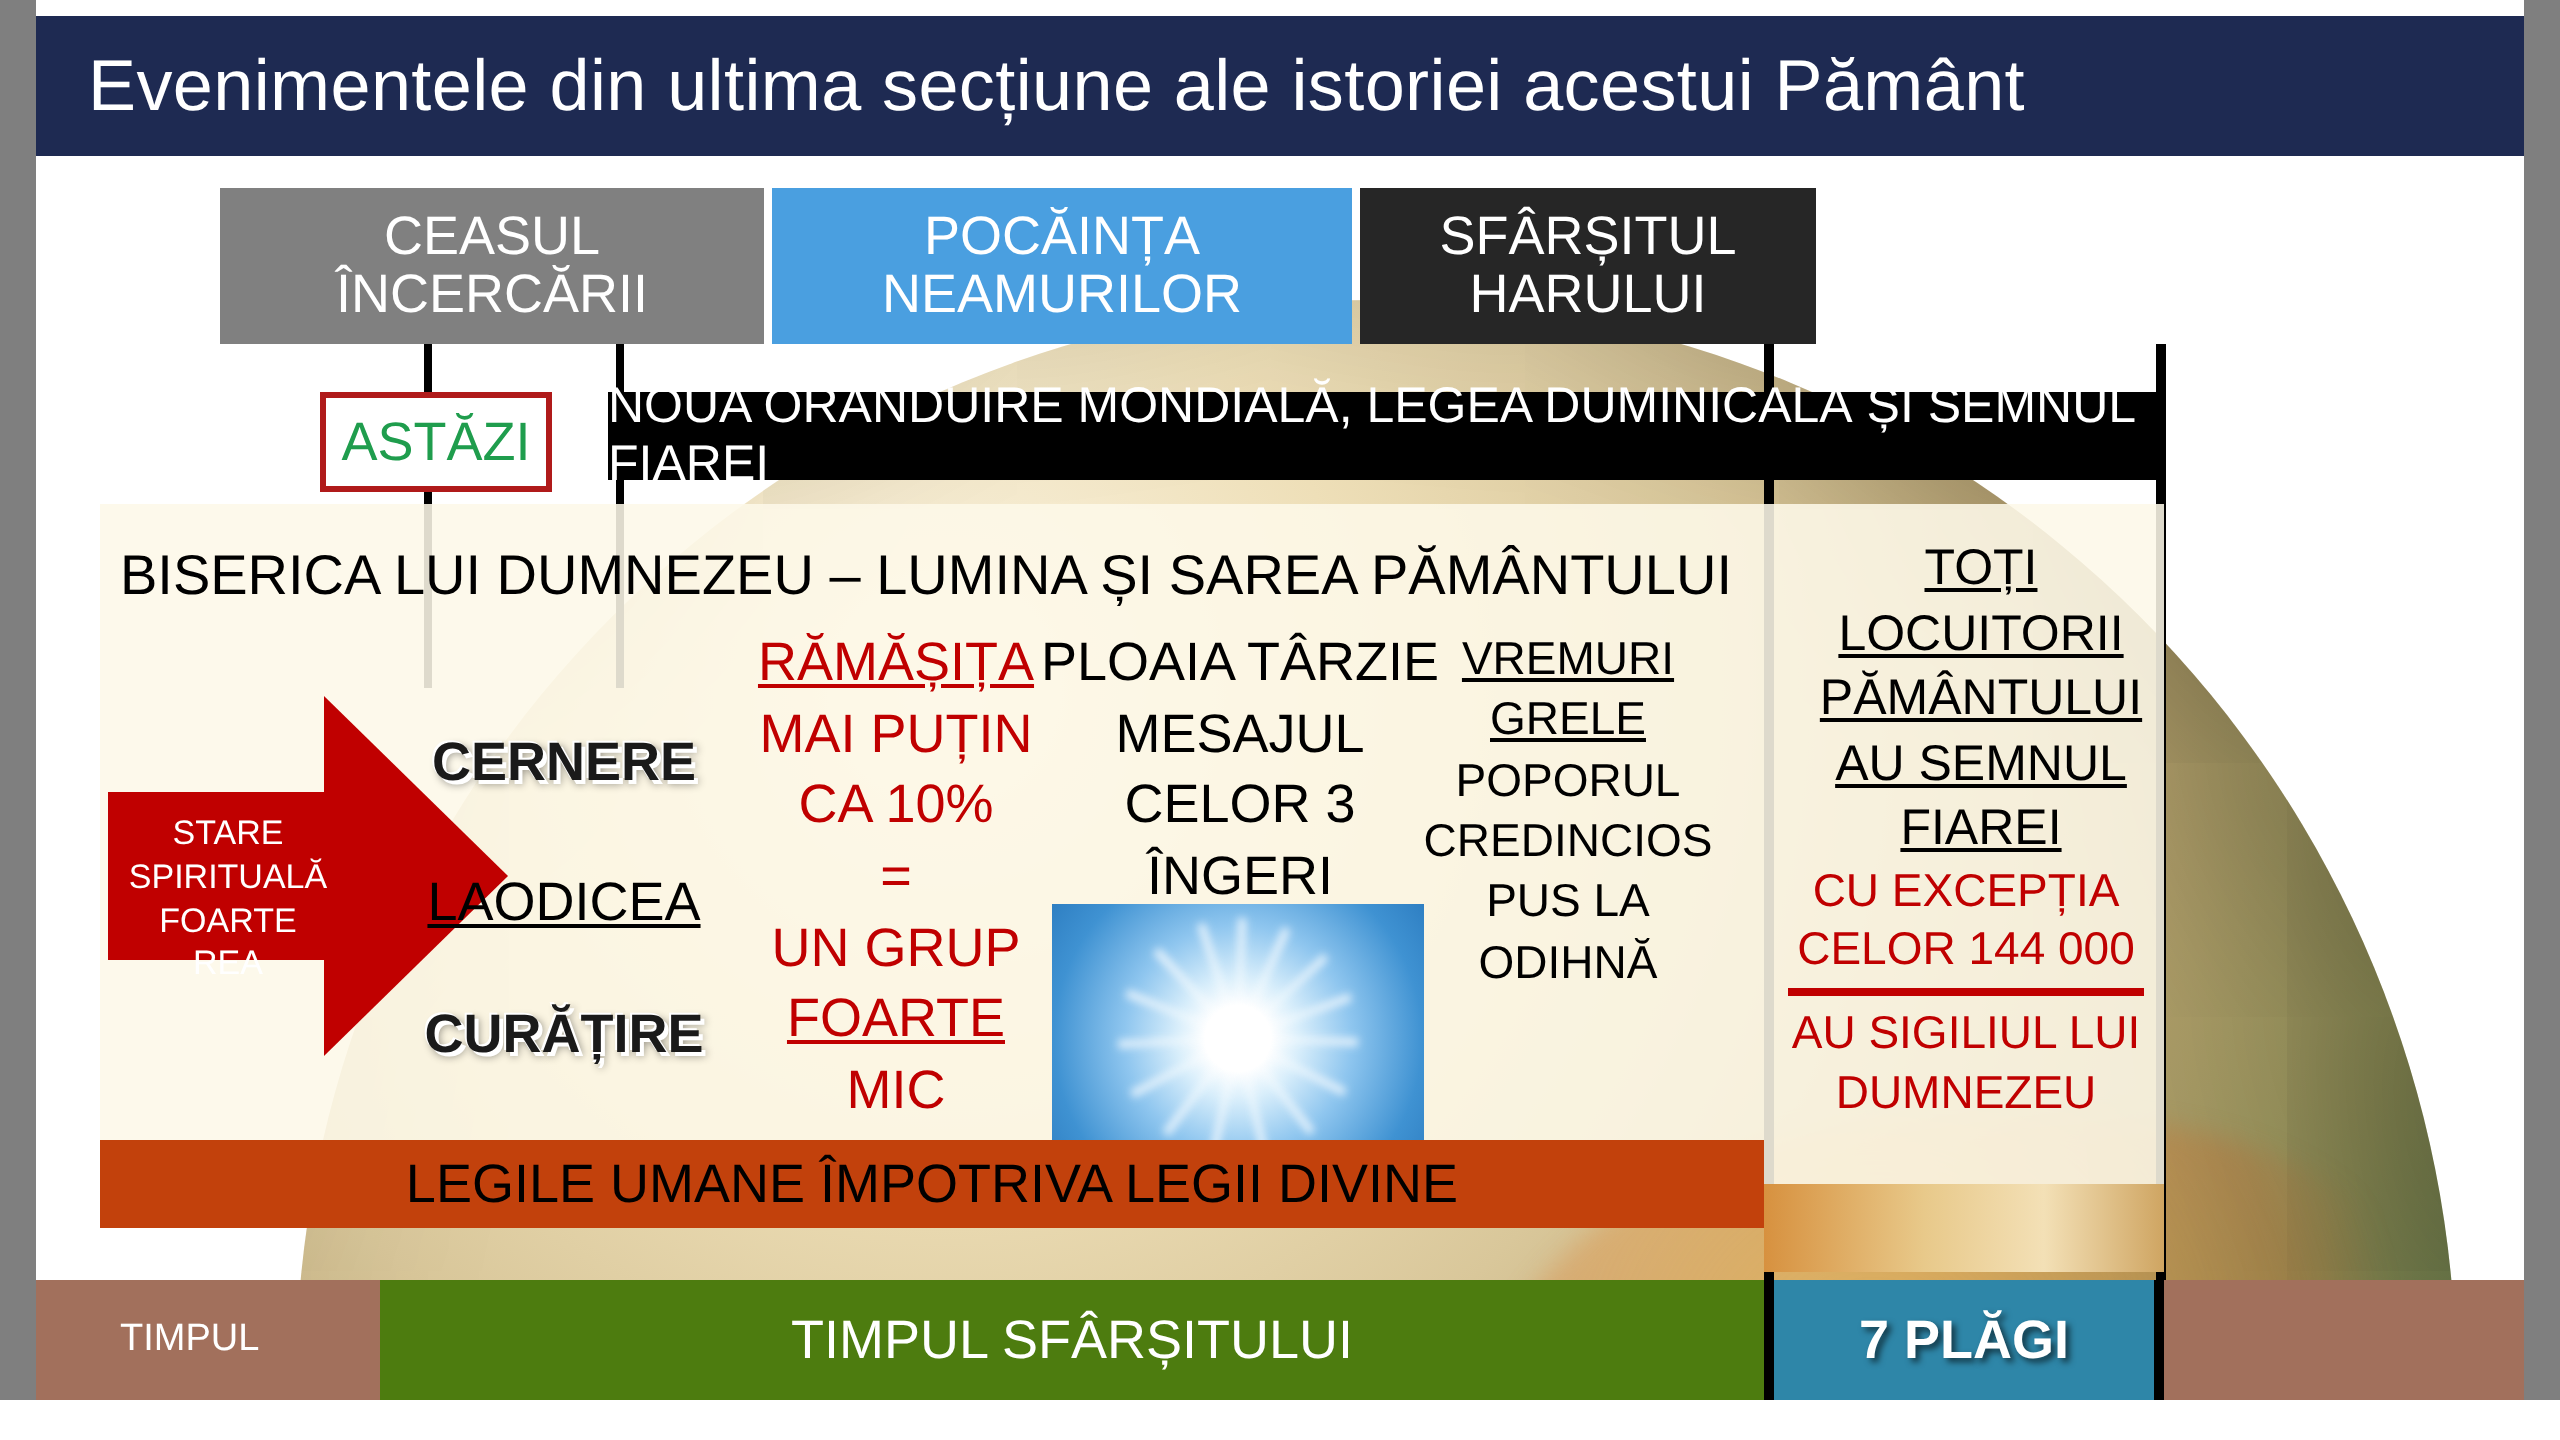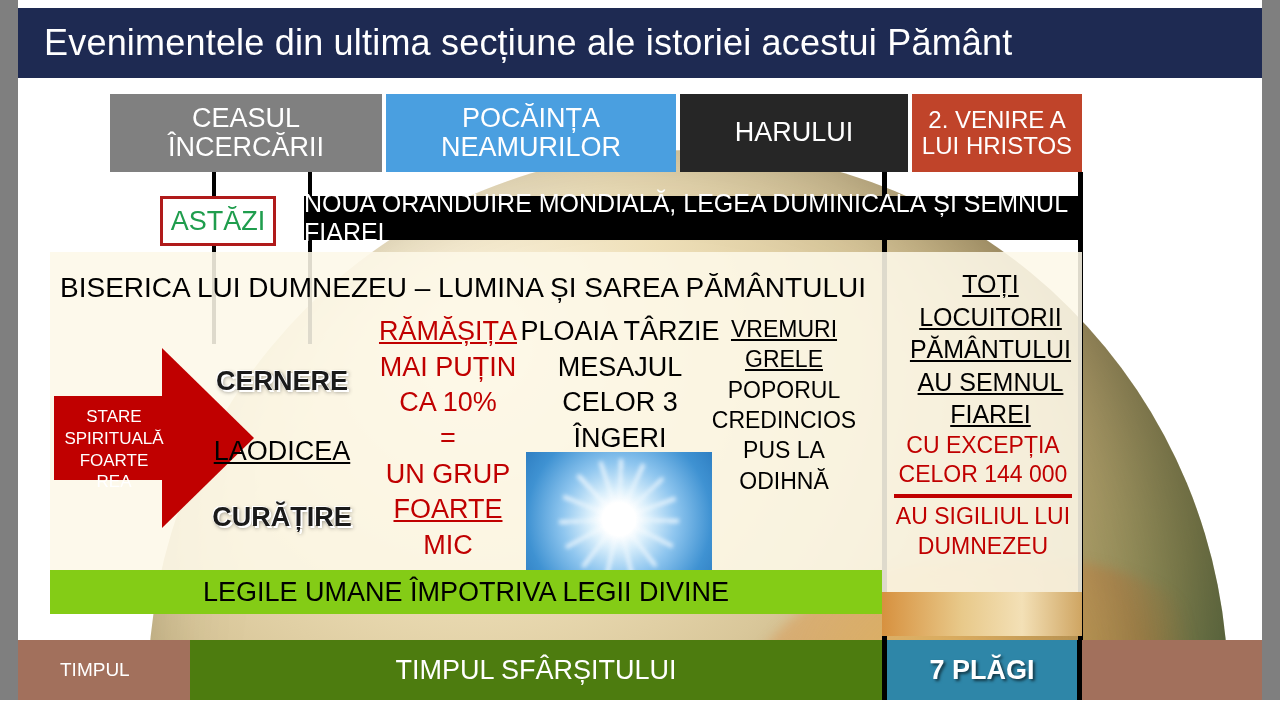--- a/index.html
+++ b/index.html
@@ -318,21 +318,21 @@
     margin: 4px 6px 4px 6px;
   }
 
   
   #legi-strip {
     position: absolute;
     left: 50px;
     top: 570px;
     width: 832px;
     height: 44px;
-    background: #84cc16;
+    background: #c2410c;
     display: flex;
     align-items: center;
     justify-content: center;
     color: #000000;
     font-size: 27px;
   }
   #legi-right-fill {
     position: absolute;
     left: 882px;
     top: 592px;
@@ -428,25 +428,22 @@
 
   <div class="phase-box" id="phase-0">
     <span>CEASUL</span>
     <span>ÎNCERCĂRII</span>
   </div>
   <div class="phase-box" id="phase-1">
     <span>POCĂINȚA</span>
     <span>NEAMURILOR</span>
   </div>
   <div class="phase-box" id="phase-2">
+    <span>SFÂRȘITUL</span>
     <span>HARULUI</span>
-  </div>
-  <div class="phase-box" id="phase-3">
-    <span>2. VENIRE A</span>
-    <span>LUI HRISTOS</span>
   </div>
 
   <div id="astazi">ASTĂZI</div>
 
   <div id="banner-nwo">NOUA ORÂNDUIRE MONDIALĂ, LEGEA DUMINICALĂ ȘI SEMNUL FIAREI</div>
 
   <div id="main-panel"></div>
 
   <div id="church-line">BISERICA LUI DUMNEZEU – LUMINA ȘI SAREA PĂMÂNTULUI</div>
 

